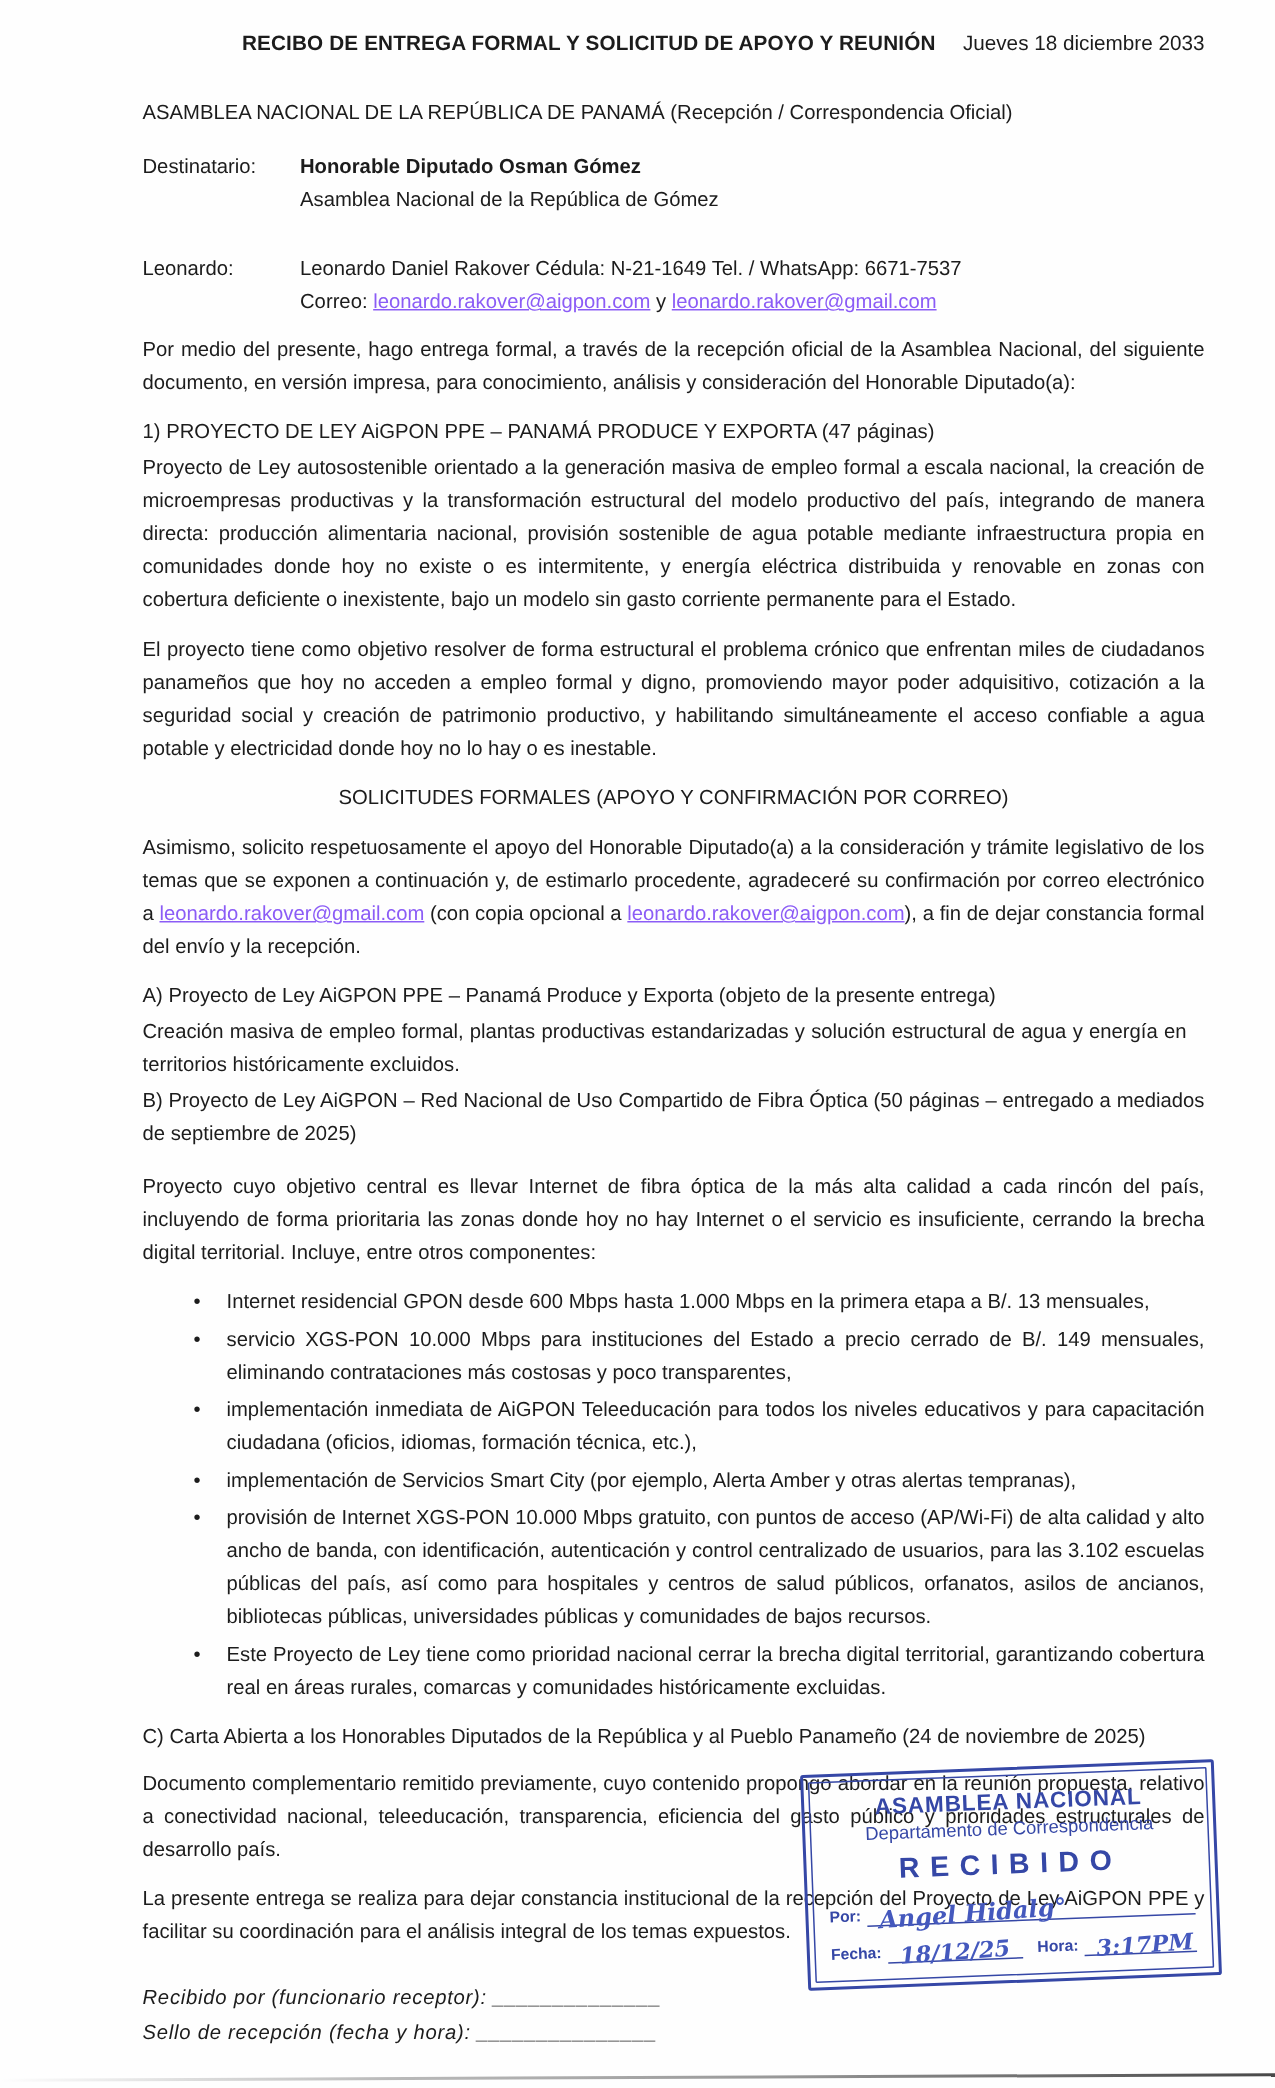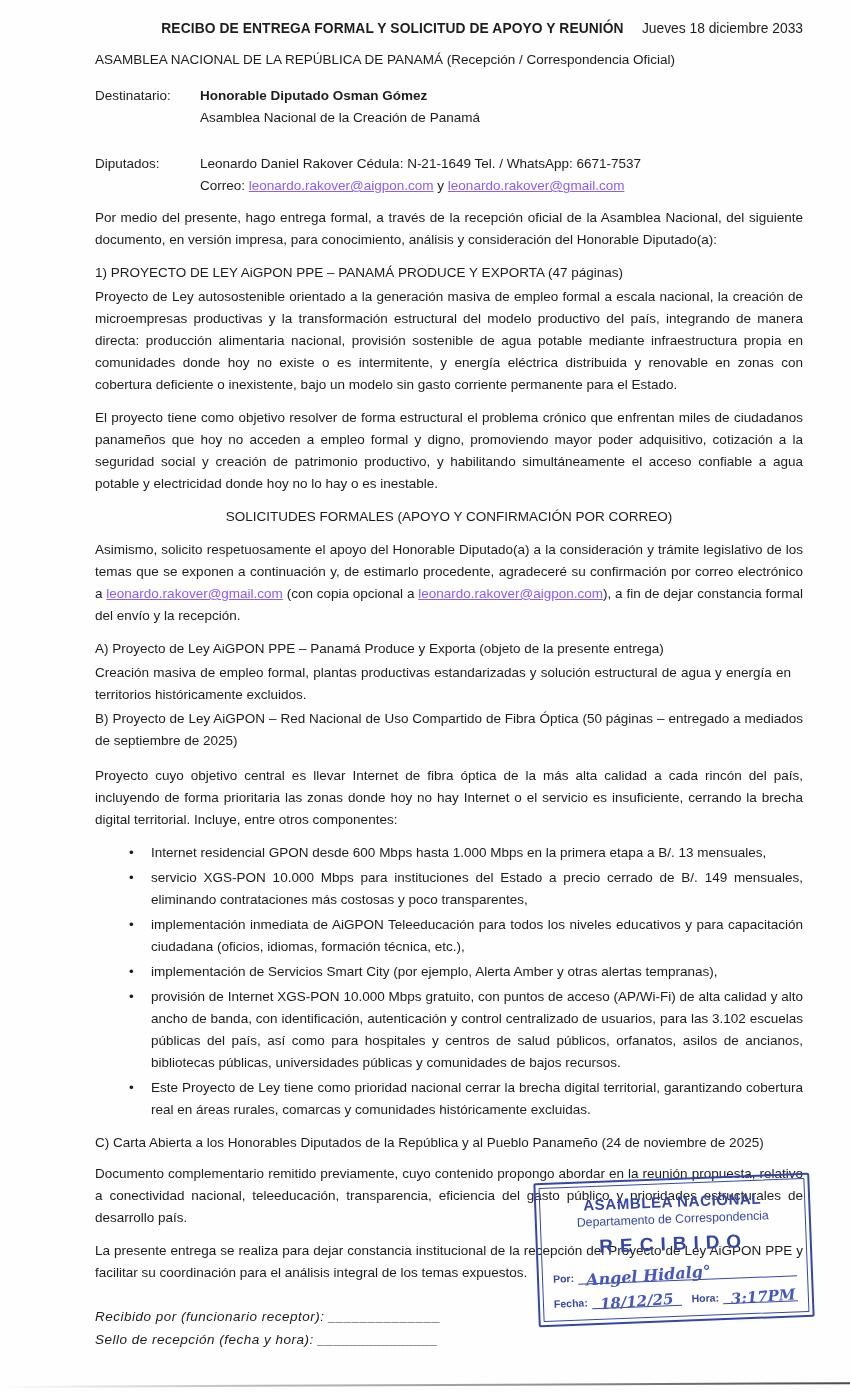--- a/index.html
+++ b/index.html
@@ -10,21 +10,21 @@
     background:#fefefe;
     font-family:"Liberation Sans","DejaVu Sans",sans-serif;
     color:#1c1c1c;
     overflow:hidden;
   }
   .content{
     position:absolute;
     left:95px;top:18px;width:708px;
     font-size:13.5px;line-height:22px;
   }
-  .hdr-row{display:flex;align-items:baseline;margin-bottom:9px;}
+  .hdr-row{display:flex;align-items:baseline;margin-bottom:24px;}
   .hdr-title{flex:1;text-align:center;font-weight:bold;font-size:13.8px;letter-spacing:.1px;padding-left:60px;}
   .hdr-date{white-space:nowrap;font-size:13.8px;margin-left:12px;}
   .org-line{margin-bottom:14px;}
   .addr-row{display:flex;margin-bottom:2px;}
   .addr-label{width:105px;flex:0 0 105px;}
   .addr-body{flex:1;}
   .bold{font-weight:bold;}
   p.just{text-align:justify;margin:0 0 11px 0;}
   p.tight{margin:0 12px 2px 0;}
   .center-head{text-align:center;margin:2px 0 11px 0;}
@@ -74,26 +74,26 @@
       <div class="hdr-title">RECIBO DE ENTREGA FORMAL Y SOLICITUD DE APOYO Y REUNIÓN</div>
       <div class="hdr-date">Jueves 18 diciembre 2033</div>
     </div>
 
     <div class="org-line">ASAMBLEA NACIONAL DE LA REPÚBLICA DE PANAMÁ  (Recepción / Correspondencia Oficial)</div>
 
     <div class="addr-row">
       <div class="addr-label">Destinatario:</div>
       <div class="addr-body">
         <div class="bold">Honorable Diputado Osman Gómez</div>
-        <div>Asamblea Nacional de la Creación de Panamá</div>
+        <div>Asamblea Nacional de la República de Gómez</div>
       </div>
     </div>
 
     <div class="addr-row" style="margin-top:24px;margin-bottom:10px;">
-      <div class="addr-label">Diputados:</div>
+      <div class="addr-label">Leonardo:</div>
       <div class="addr-body">
         <div>Leonardo Daniel Rakover Cédula: N-21-1649    Tel. / WhatsApp: 6671-7537</div>
         <div>
           <span>Correo: </span><a class="doclink">leonardo.rakover@aigpon.com</a><span> y </span><a class="doclink">leonardo.rakover@gmail.com</a>
         </div>
       </div>
     </div>
 
     <p class="just">Por medio del presente, hago entrega formal, a través de la recepción oficial de la Asamblea Nacional, del siguiente documento, en versión impresa, para conocimiento, análisis y consideración del Honorable Diputado(a):</p>
 

